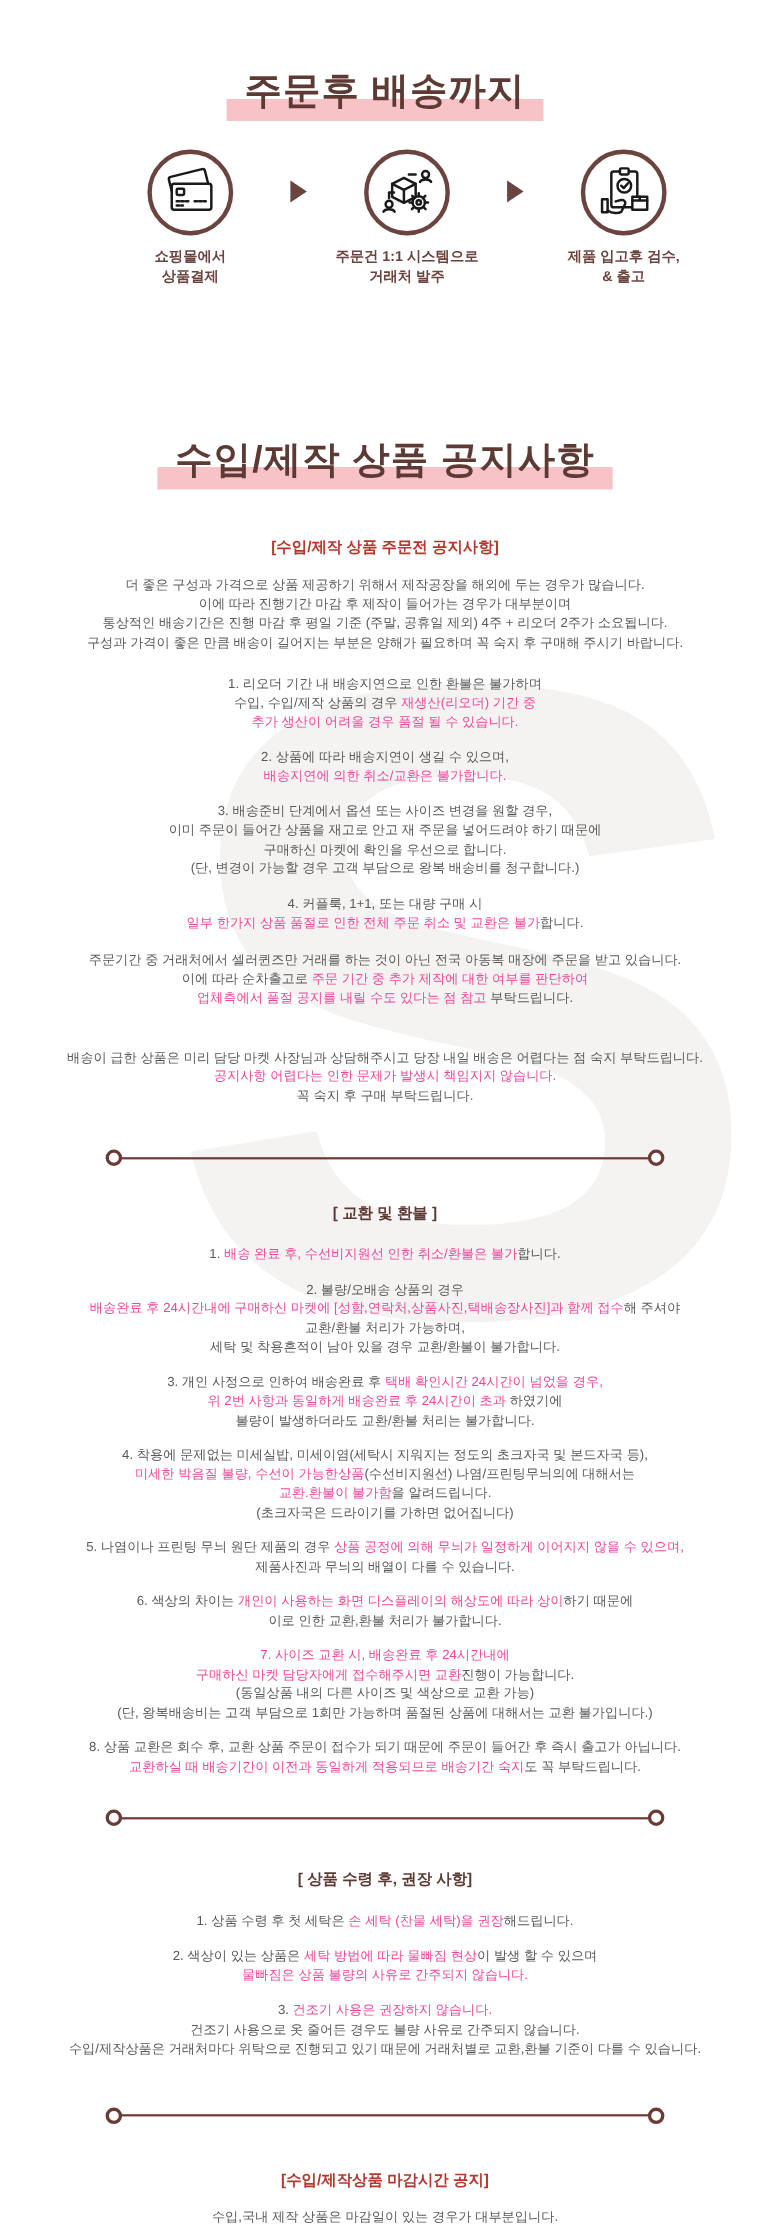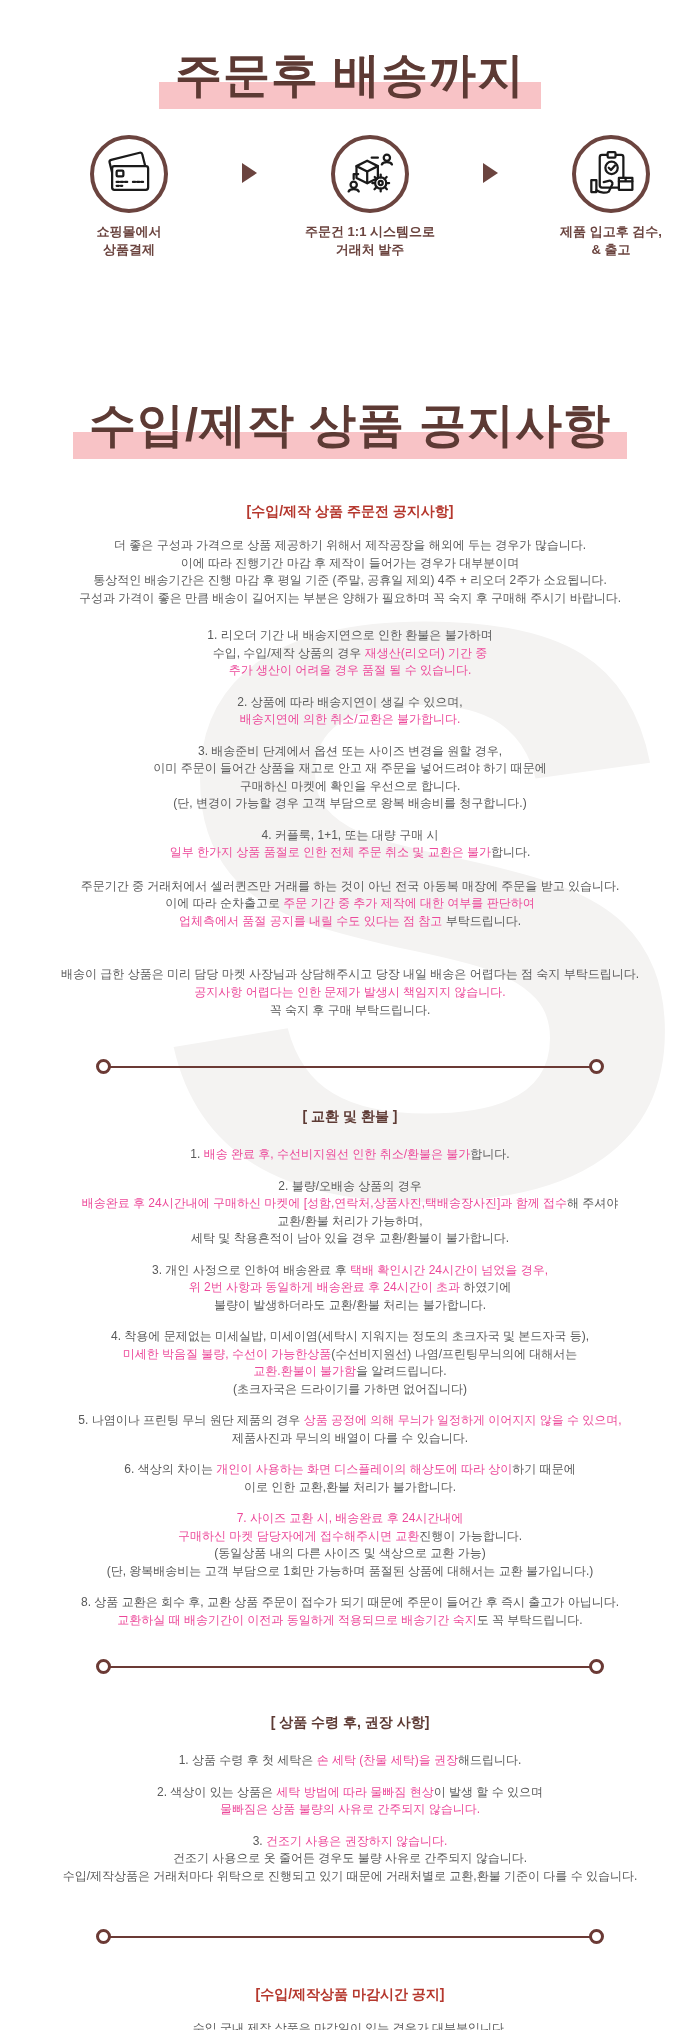--- a/index.html
+++ b/index.html
@@ -22,38 +22,38 @@
     line-height:1;
     font-weight:bold;
     color:#f4f3f2;
     z-index:0;
     user-select:none;
   }
   .content{position:relative;z-index:1;}
 
   
   .big-title{
-    margin:0;
-    text-align:center;
-    font-size:47px;
+    margin:16px;
+    text-align:center;
+    font-size:34px;
     line-height:1.15;
     font-weight:800;
     color:#5d3a34;
     letter-spacing:1px;
   }
   .hl{
     display:inline-block;
     background:linear-gradient(180deg, rgba(0,0,0,0) 56%, #f8c3c6 56%);
     padding:0 16px 7px 16px;
   }
 
   
   .steps{
     display:flex;
-    justify-content:space-between;
+    justify-content:center;
     align-items:flex-start;
     margin-top:26px;
     padding-left:40px;
   }
   .step{width:178px;display:flex;flex-direction:column;align-items:center;}
   .circle{
     width:78px;height:78px;
     border:4px solid #6b443f;
     border-radius:50%;
     background:#fff;

